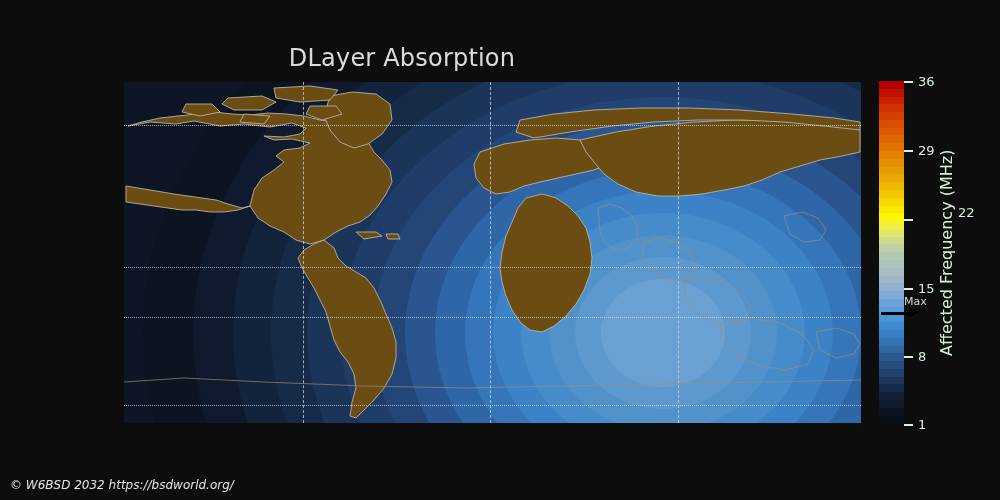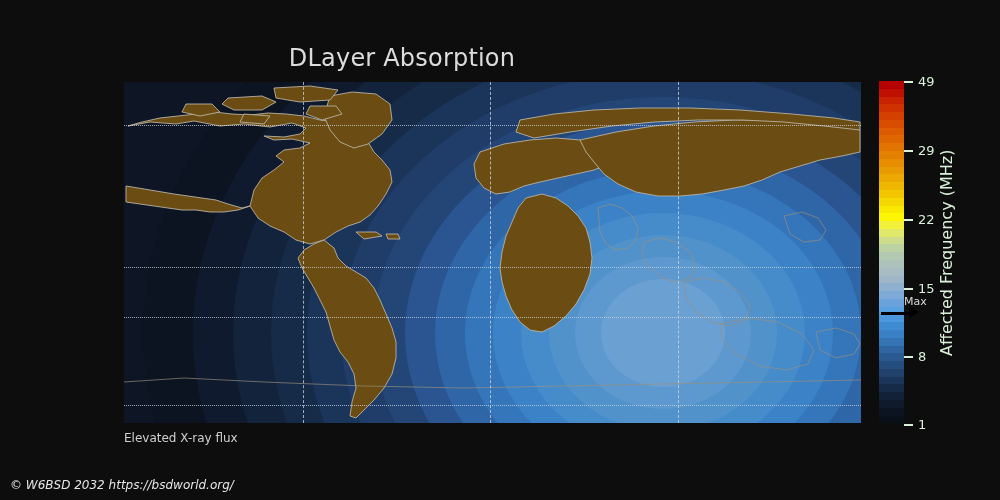--- a/index.html
+++ b/index.html
@@ -202,38 +202,37 @@
       <div class="seg" style="height: 7.79545px; background: rgb(32, 66, 108);"></div>
       <div class="seg" style="height: 7.79545px; background: rgb(27, 54, 90);"></div>
       <div class="seg" style="height: 7.79545px; background: rgb(22, 43, 72);"></div>
       <div class="seg" style="height: 7.79545px; background: rgb(18, 33, 56);"></div>
       <div class="seg" style="height: 7.79545px; background: rgb(15, 26, 44);"></div>
       <div class="seg" style="height: 7.79545px; background: rgb(12, 20, 34);"></div>
       <div class="seg" style="height: 7.79545px; background: rgb(10, 16, 25);"></div>
     </div>
   <div id="cbticks">
       <div class="cb-tick" style="top: 81px;"></div>
-      <div class="cb-lab" style="top: 81px;">49</div>
+      <div class="cb-lab" style="top: 81px;">36</div>
       <div class="cb-tick" style="top: 150px;"></div>
       <div class="cb-lab" style="top: 150px;">29</div>
       <div class="cb-tick" style="top: 219px;"></div>
-      <div class="cb-lab" style="top: 219px;">22</div>
+      <div class="cb-lab" style="top: 212px; margin-left: 40px;">22</div>
       <div class="cb-tick" style="top: 288px;"></div>
       <div class="cb-lab" style="top: 288px;">15</div>
       <div class="cb-tick" style="top: 356px;"></div>
       <div class="cb-lab" style="top: 356px;">8</div>
       <div class="cb-tick" style="top: 424px;"></div>
       <div class="cb-lab" style="top: 424px;">1</div>
     </div>
   <div id="cb-title">Affected Frequency (MHz)</div>
 
   <div id="maxmark">
     <span class="mx-lab">Max</span>
     <span class="mx-line"></span>
     <span class="mx-head"></span>
   </div>
 
   <div id="notes">
-    <div>Elevated X-ray flux</div>
   </div>
 
   <div id="credit">© W6BSD 2032 https://bsdworld.org/</div>
 </div>
 
 </body></html>

